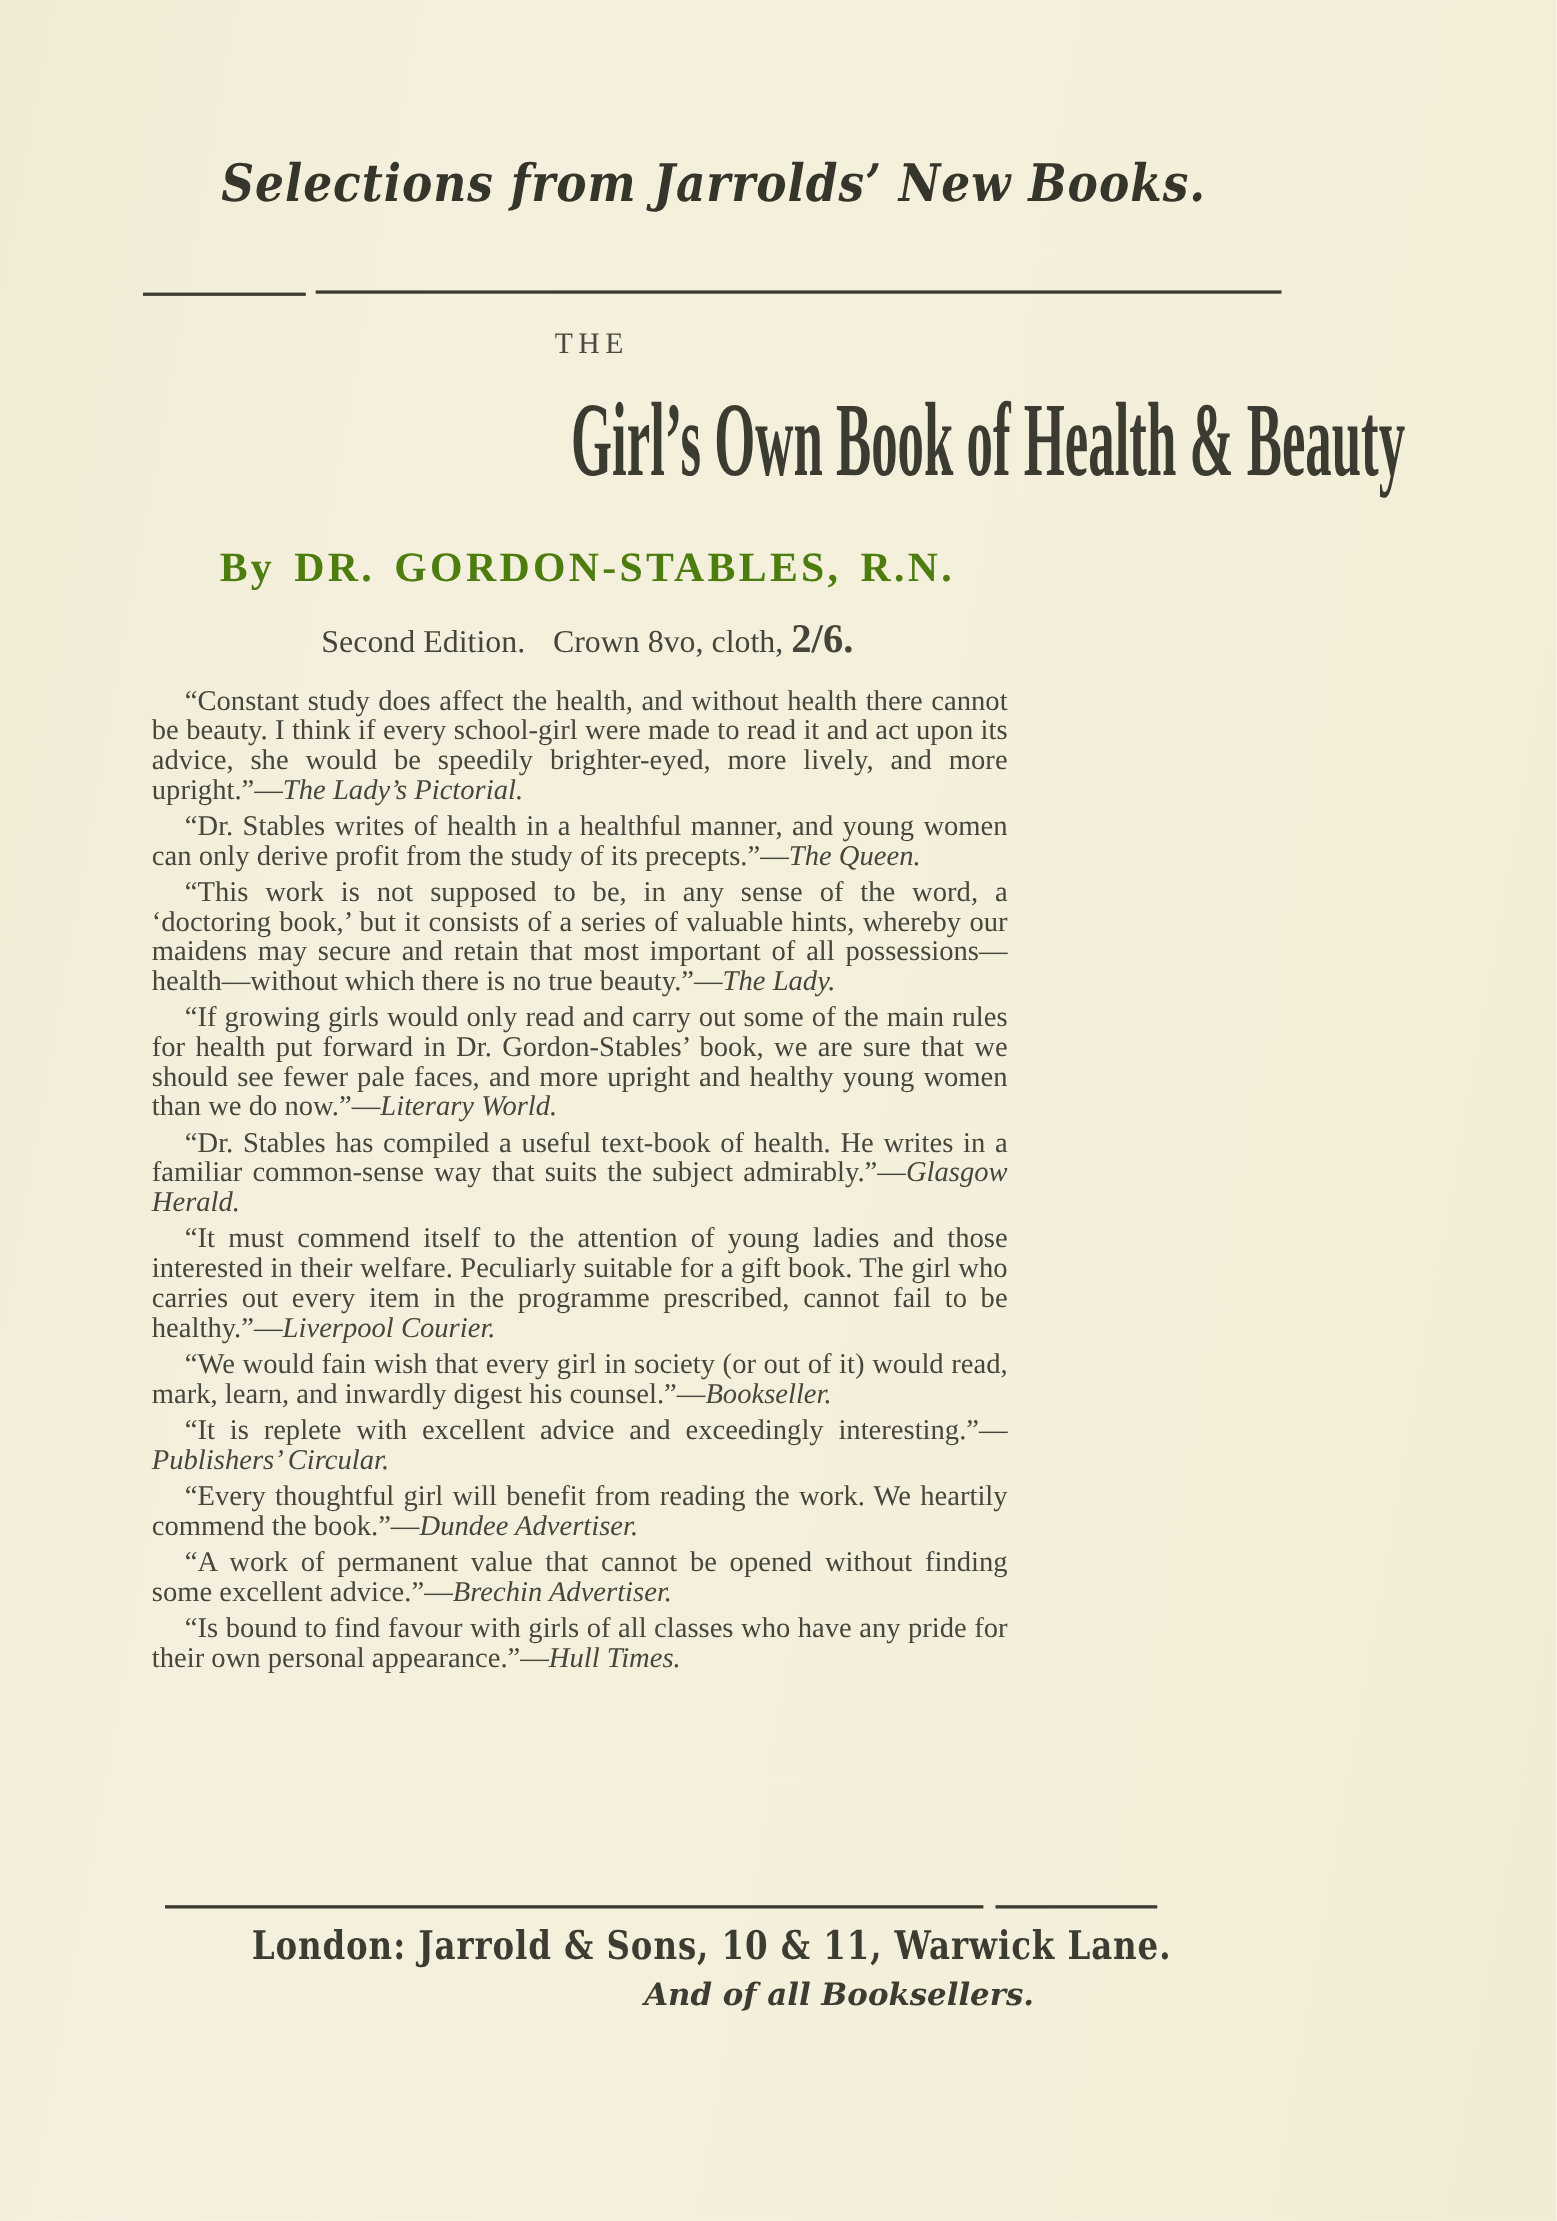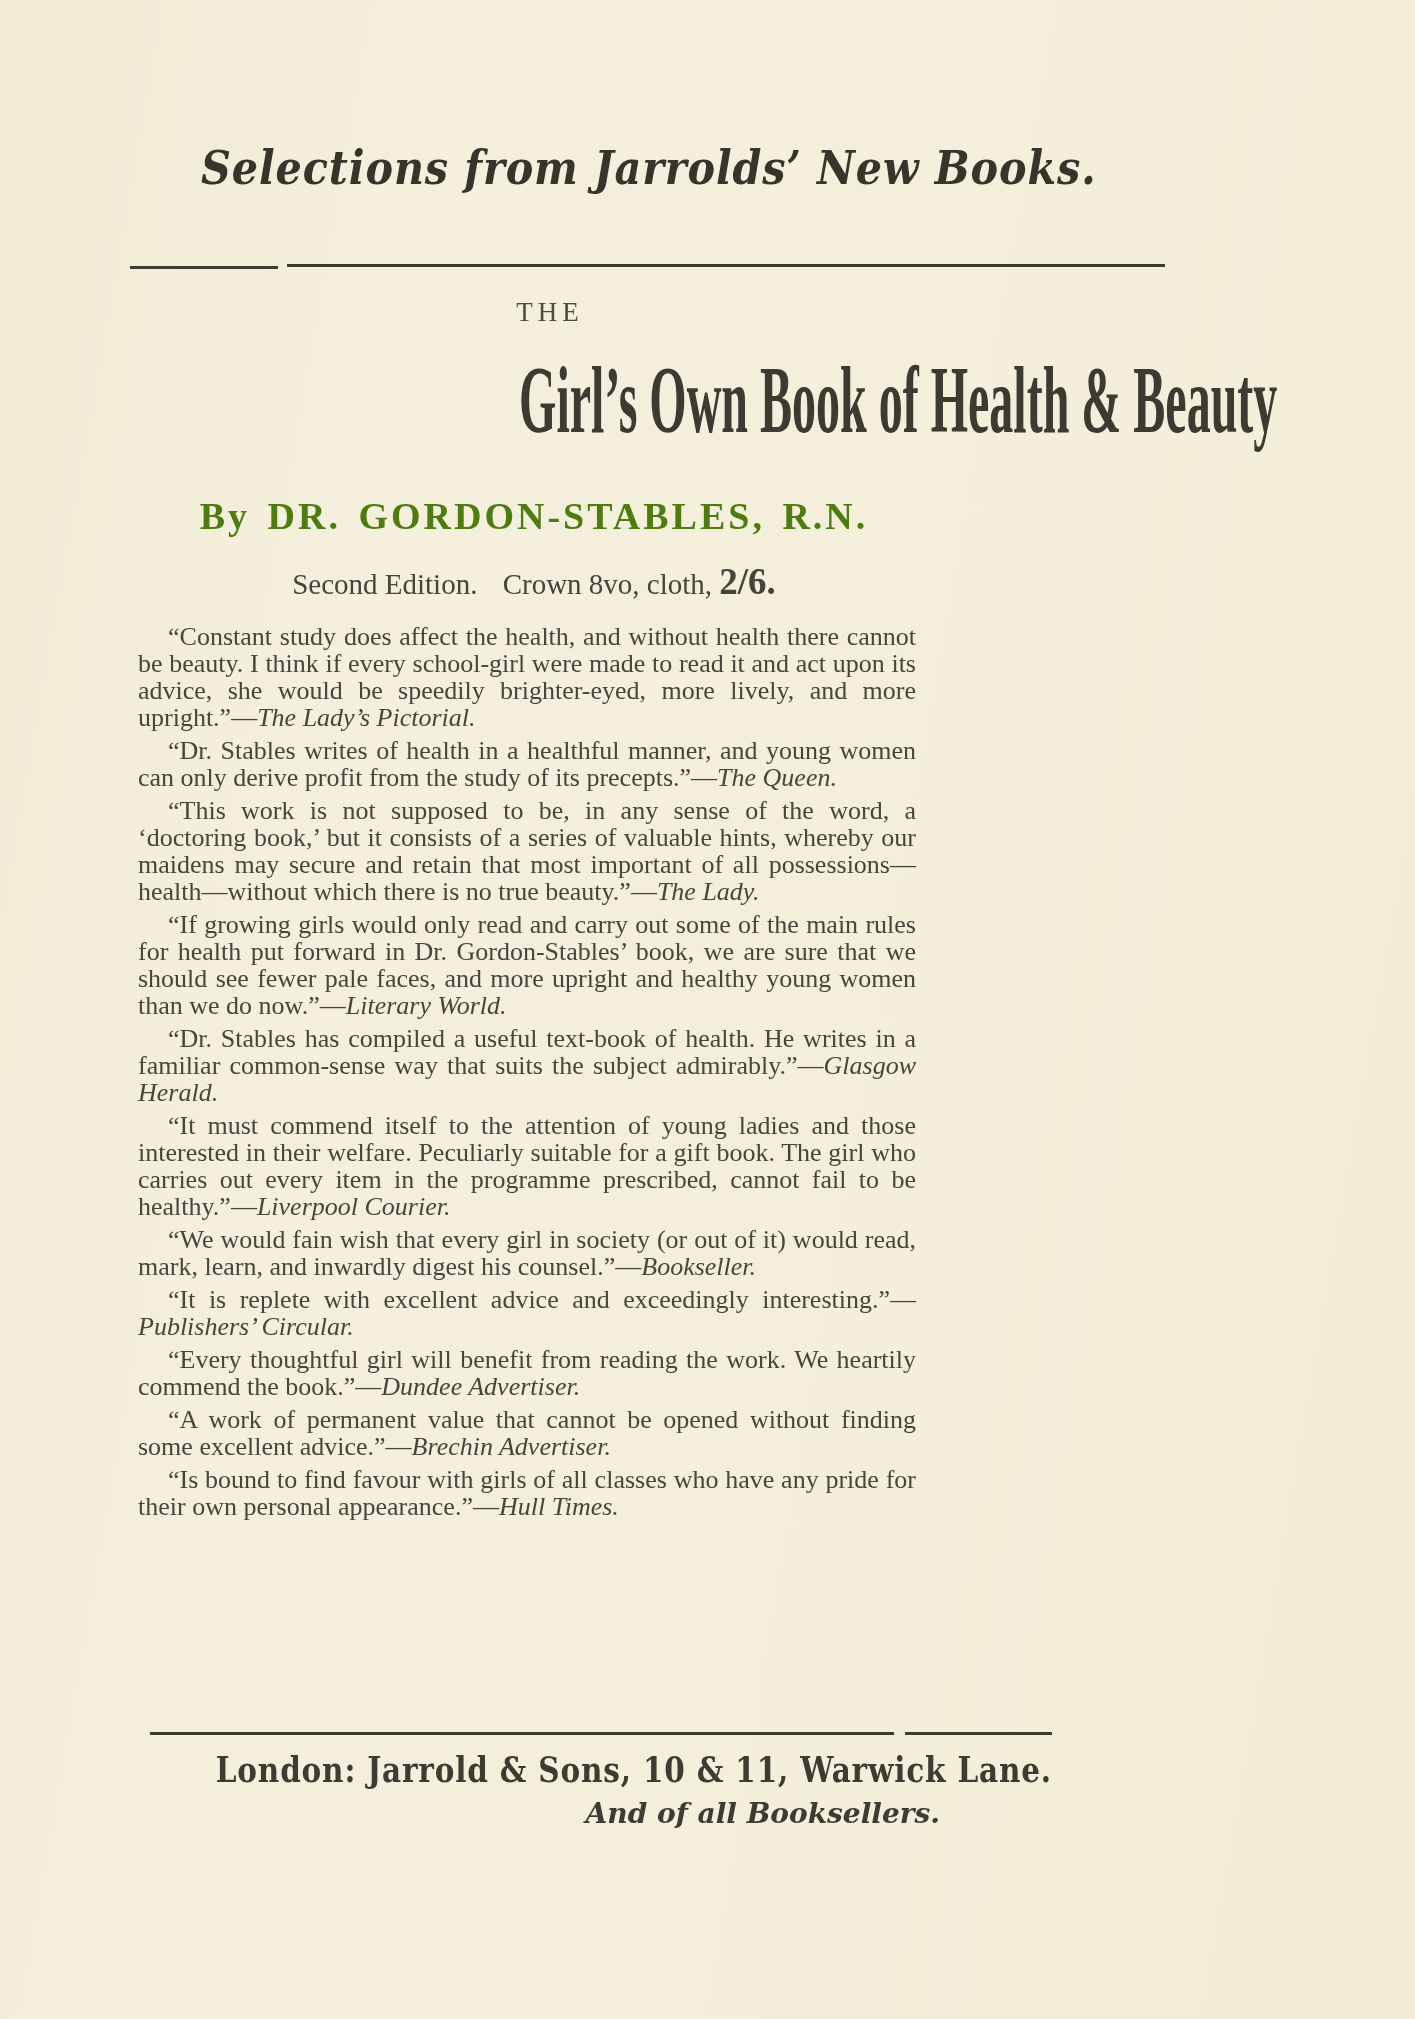--- a/index.html
+++ b/index.html
@@ -36,21 +36,21 @@
   .masthead-rule {
     top: 262px; left: 130px;
     display: flex; gap: 9px; align-items: center;
   }
   .rule-seg { height: 3px; background: #3c3c33; }
   .masthead-rule .seg-a { width: 148px; margin-top: 4px; }
   .masthead-rule .seg-b { width: 878px; }
 
   
   .series-label {
-    top: 297px; left: 156px; width: 788px;
+    top: 297px; left: 144px; width: 788px;
     text-align: center;
     font-size: 27px;
     letter-spacing: 5px;
     color: #4b4b40;
   }
   .book-title {
     top: 352px; left: 140px; width: 788px;
     text-align: right;
     white-space: nowrap;
   }
@@ -100,21 +100,21 @@
   .review em { font-style: italic; }
 
   
   .footer-rule {
     top: 1732px; left: 150px;
     display: flex; gap: 11px; align-items: center;
   }
   .footer-rule .seg-a { width: 744px; }
   .footer-rule .seg-b { width: 147px; }
   .publisher-line {
-    top: 1748px; left: 124px; width: 810px;
+    top: 1748px; left: 137px; width: 810px;
     text-align: center;
     white-space: nowrap;
   }
   .publisher-line .inner {
     display: inline-block;
     font-family: "DejaVu Serif", serif;
     font-weight: bold;
     font-size: 36px;
     color: #3c3c32;
     transform: scaleX(0.82);

